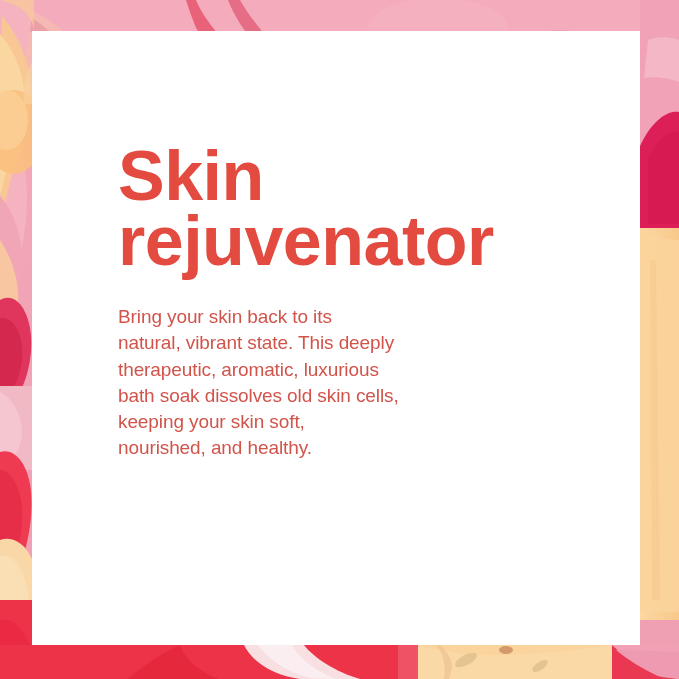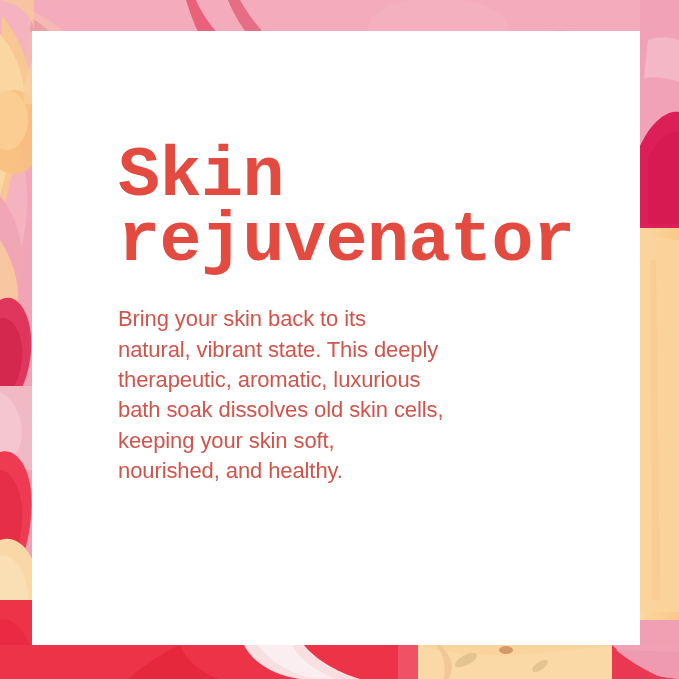--- a/index.html
+++ b/index.html
@@ -43,35 +43,35 @@
   .card-inner {
     position: absolute;
     left: 86px;
     top: 113px;
     right: 46px;
   }
 
   .headline {
     margin: 0;
     color: #E34B40;
-    font-family: Liberation Mono, monospace;
+    font-family: Liberation Sans, sans-serif;
     font-weight: 700;
     font-size: 70px;
     line-height: 0.93;
     letter-spacing: -0.5px;
     white-space: pre-line;
   }
 
   .body-copy {
     margin: 0;
     padding-top: 30px;
     color: #D1544B;
     font-family: "Liberation Sans", sans-serif;
     font-weight: 400;
-    font-size: 22px;
+    font-size: 19px;
     line-height: 1.38;
     letter-spacing: -0.1px;
     white-space: pre-line;
   }
 </style>
 </head>
 <body>
 
 <div id="product-banner">
 

